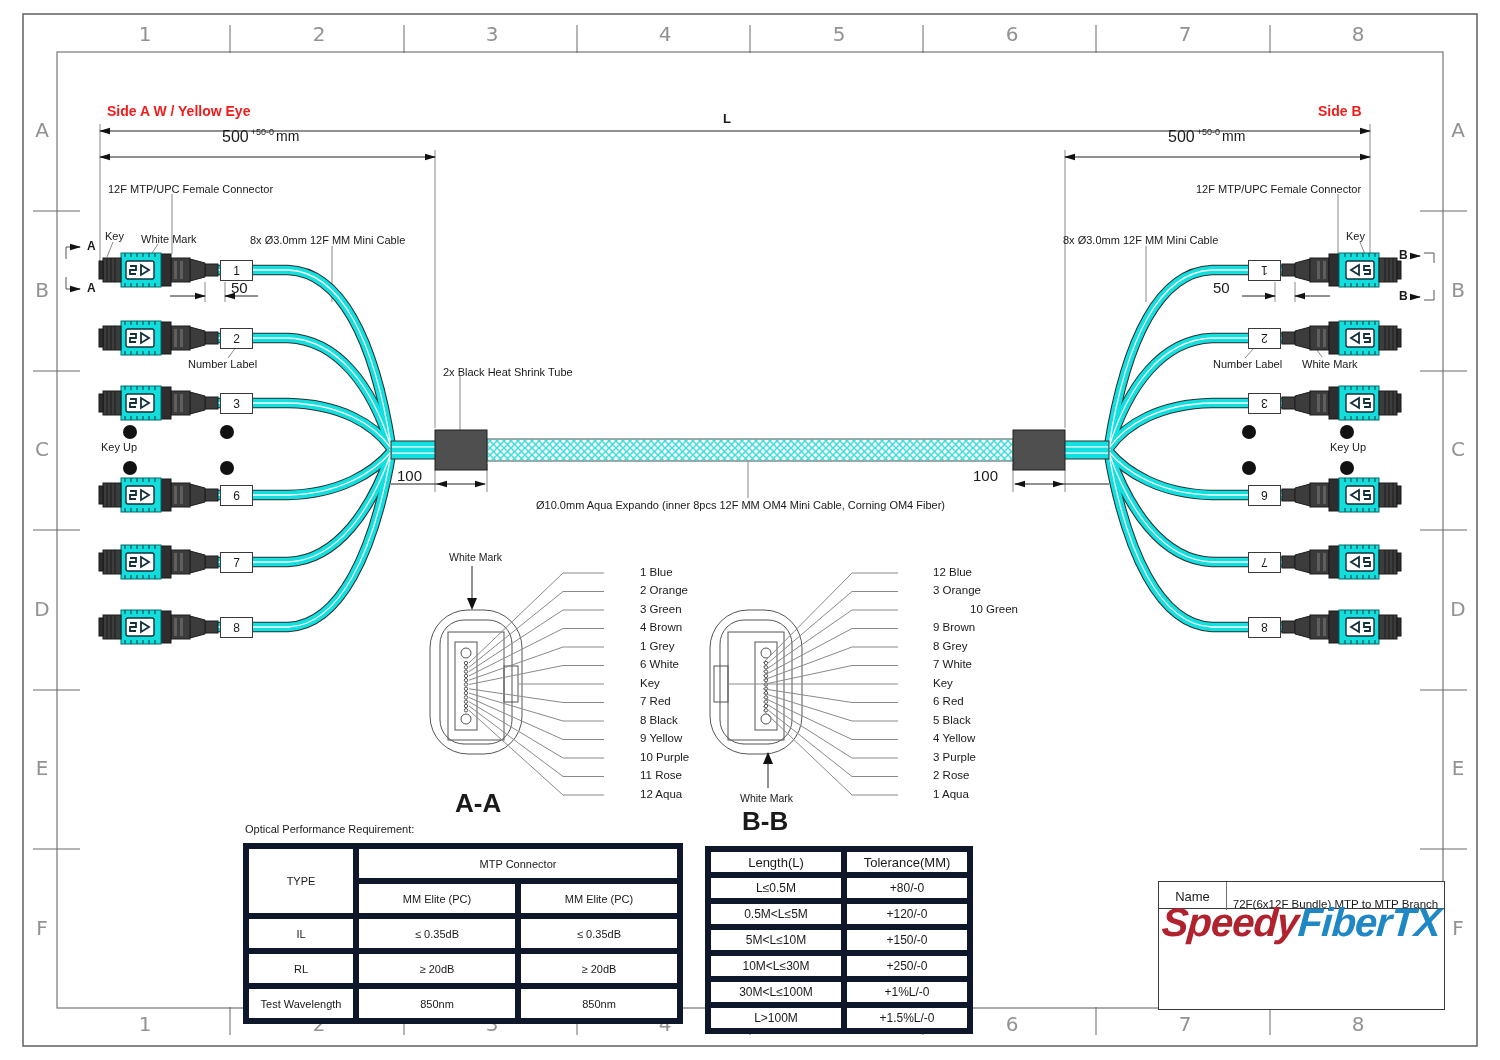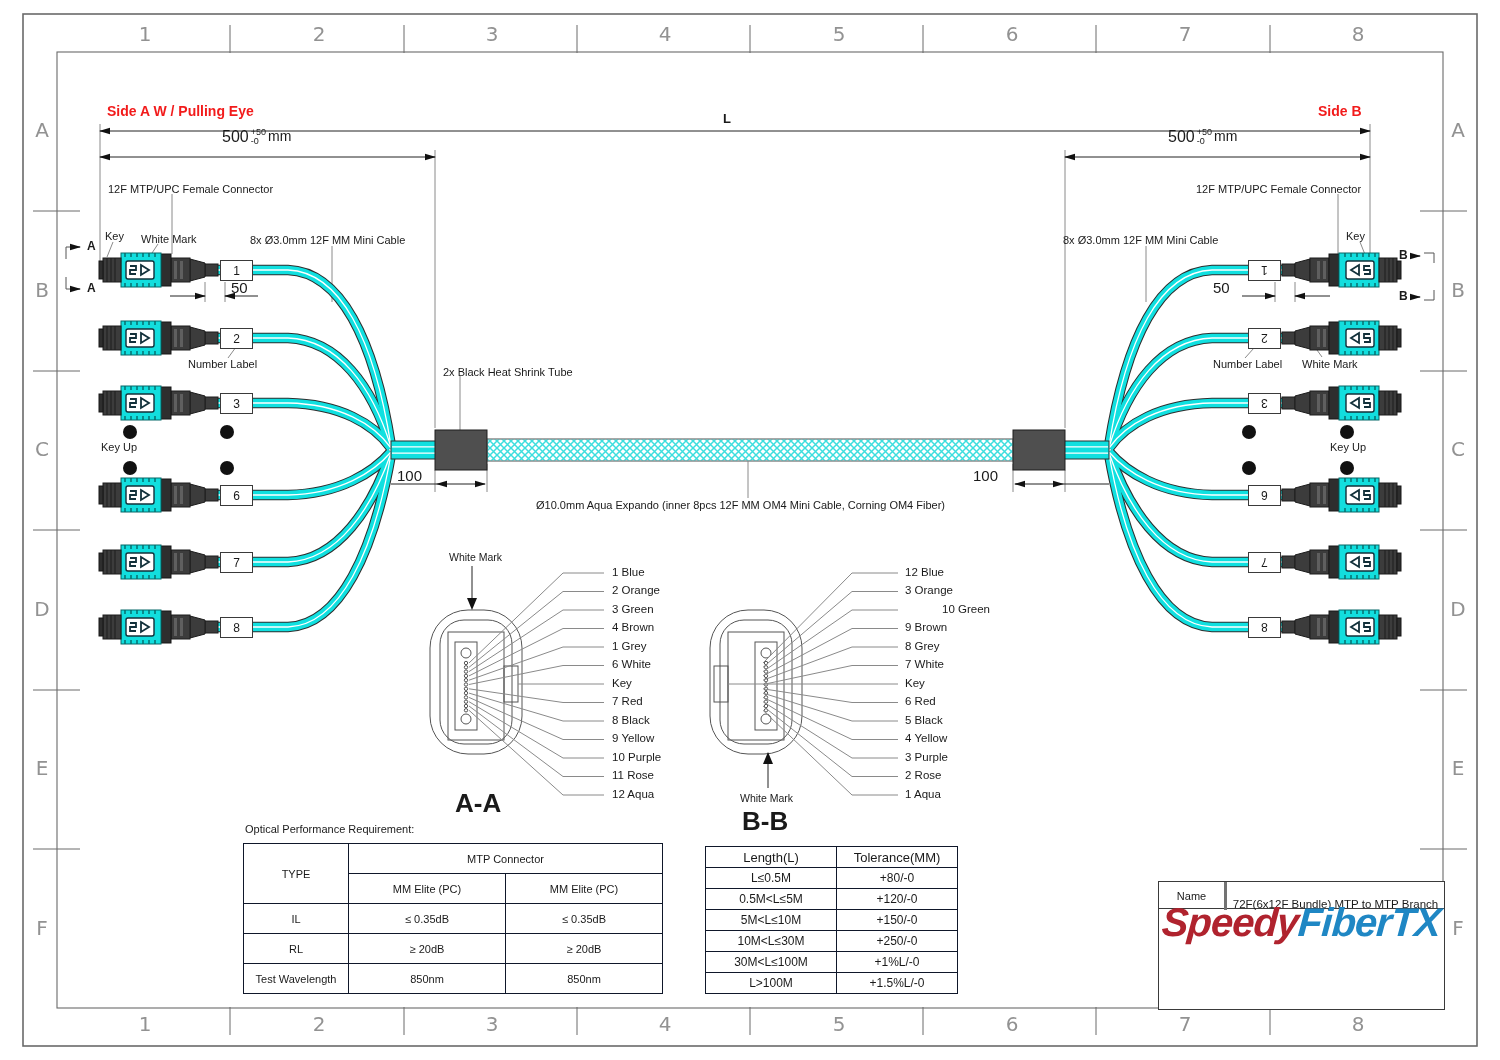--- a/index.html
+++ b/index.html
@@ -9,41 +9,41 @@
   .t{position:absolute;font-size:11px;line-height:1.2;white-space:nowrap;color:#1a1a1a;z-index:5;}
   .red{color:#f21b1b;font-size:14px;font-weight:600;}
   .dim{font-size:15px;}
   .bold{font-weight:700;}
   .zone{position:absolute;color:#929292;font-size:20px;z-index:5;width:24px;text-align:center;
         font-family:"DejaVu Sans",sans-serif;}
   .numbox{position:absolute;width:31px;height:19px;background:#fff;border:1px solid #3a3a3a;
           font-size:12px;display:flex;align-items:center;justify-content:center;z-index:6;}
   .numbox.rot{transform:rotate(180deg);}
   .dim500{position:absolute;font-size:16px;z-index:5;white-space:nowrap;display:flex;align-items:flex-start;}
-  .tolstack{display:inline-flex;flex-direction:column;font-size:9px;line-height:1.05;margin:0 2px;}
+  .tolstack{display:inline-flex;flex-direction:row;font-size:9px;line-height:1.05;margin:0 2px;}
   .unit{font-size:14px;}
-  .fiberlbl{position:absolute;font-size:11.5px;white-space:nowrap;z-index:5;}
+  .fiberlbl{position:absolute;font-size:11.5px;white-space:nowrap;z-index:5;margin-left:28px;}
   .sect-title{position:absolute;font-size:26px;font-weight:600;z-index:5;}
   .wm{position:absolute;font-size:10.5px;z-index:5;}
   .mark{position:absolute;font-size:12px;font-weight:700;z-index:5;}
   .remarks{position:absolute;left:1013px;top:748px;font-size:11px;line-height:15px;z-index:5;white-space:nowrap;}
   table{border-collapse:collapse;position:absolute;z-index:5;background:#fff;}
-  td,th{border:1px solid #0f172a;font-size:11px;font-weight:400;text-align:center;padding:0 6px;}
+  td,th{border:6px solid #0f172a;font-size:11px;font-weight:400;text-align:center;padding:0 6px;}
   #opt-table{left:243px;top:843px;}
   #opt-table td{height:29px;}
   #opt-table .c0{width:92px;} #opt-table .c1{width:144px;} #opt-table .c2{width:144px;}
   #tol-table{left:705px;top:846px;}
   #tol-table td{height:20px;font-size:12px;}
   #tol-table .c0{width:118px;} #tol-table .c1{width:108px;}
   #tol-table .hdr{font-size:13px;}
   #titleblock{position:absolute;left:1158px;top:881px;width:285px;height:127px;border:1px solid #3a3a3a;
               z-index:5;display:grid;grid-template-rows:27px 27px 1fr;background:#fff;}
   .tb-row{display:grid;grid-template-columns:68px 1fr;border-bottom:1px solid #3a3a3a;}
   .tb-row>div{display:flex;align-items:center;justify-content:center;}
-  .tb-label{font-size:11px;border-right:3px solid #737373;}
+  .tb-label{font-size:13px;border-right:1px solid #737373;}
   .tb-value{font-size:11.5px;margin-top:16px;}
   .tb-logo{display:flex;align-items:center;justify-content:center;border-bottom:none;}
   .logo{font-size:40px;font-weight:700;font-style:italic;letter-spacing:-1px;transform:skewX(-4deg);white-space:nowrap;}
   .logo .l1{color:#b0232e;}
   .logo .l2{color:#1f87c4;}
 </style>
 </head>
 <body>
 
 <div id="stage">
@@ -310,21 +310,21 @@
 <div class="zone" style="left:30px;top:597px">D</div>
 <div class="zone" style="left:30px;top:756px">E</div>
 <div class="zone" style="left:30px;top:916px">F</div>
 <div class="zone" style="left:1446px;top:118px">A</div>
 <div class="zone" style="left:1446px;top:278px">B</div>
 <div class="zone" style="left:1446px;top:437px">C</div>
 <div class="zone" style="left:1446px;top:597px">D</div>
 <div class="zone" style="left:1446px;top:756px">E</div>
 <div class="zone" style="left:1446px;top:916px">F</div>
 
-<div class="t red" style="left:107px;top:103px">Side A W / Pulling Eye</div>
+<div class="t red" style="left:107px;top:103px">Side A W / Yellow Eye</div>
 <div class="t red" style="left:1318px;top:103px">Side B</div>
 
 <div class="t bold" style="left:723px;top:111px;font-size:13px">L</div>
 <div class="dim500" style="left:222px;top:128px">
   <span>500</span>
   <span class="tolstack">
     <span>+50</span>
     <span>-0</span>
   </span>
   <span class="unit">mm</span>

